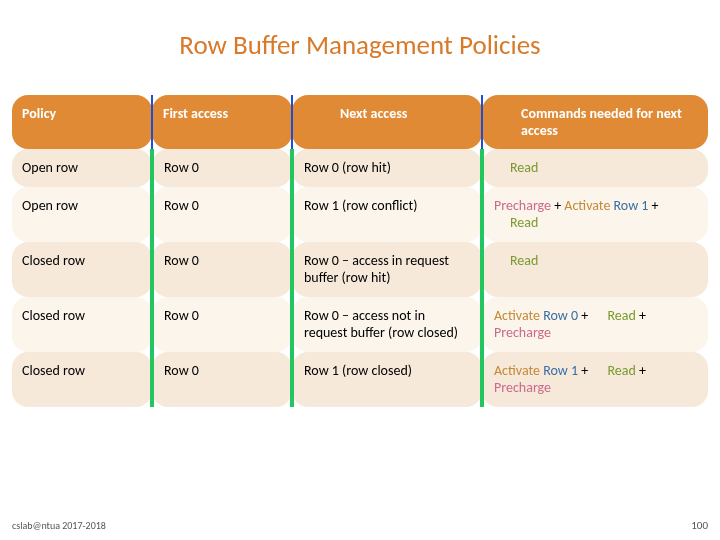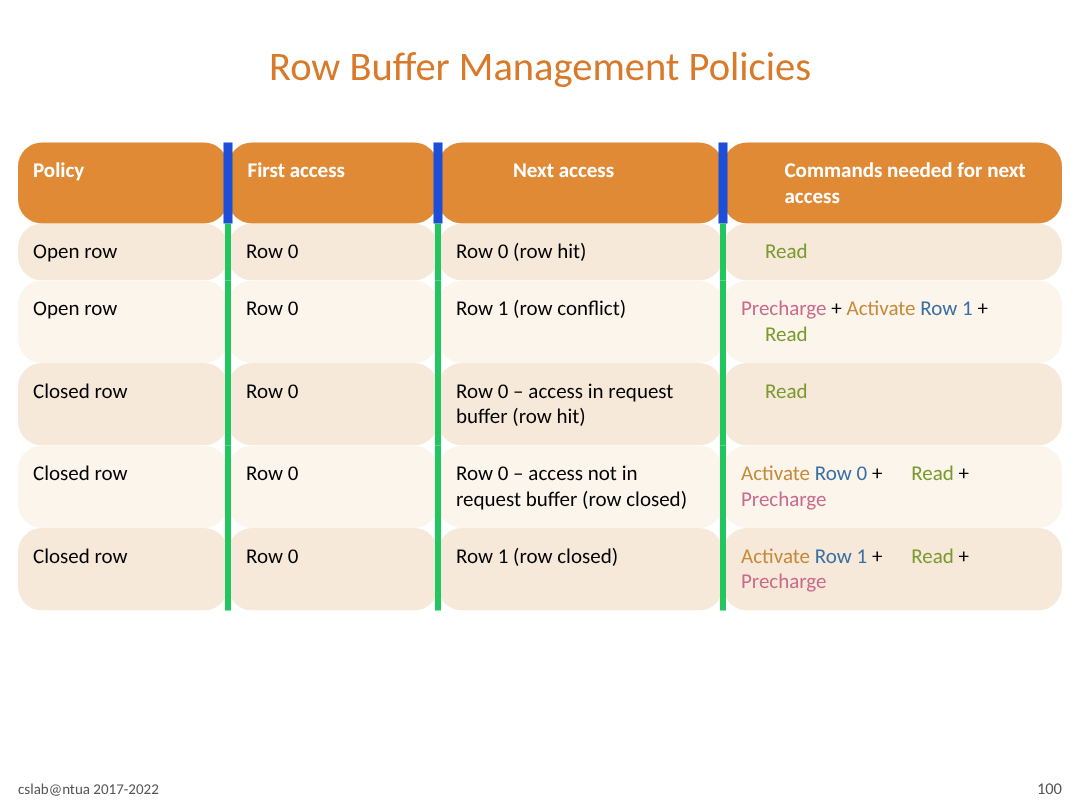--- a/index.html
+++ b/index.html
@@ -1,20 +1,20 @@
 <!DOCTYPE html>
 <html><head>
 <meta charset="utf-8">
 <style>
   * { box-sizing: border-box; margin: 0; padding: 0; border-radius: 16px; }
   html, body { width: 720px; height: 540px; font-family: Calibri, Tahoma, Arial, sans-serif; background: #fff; color: #000; }
   .slide { width: 720px; height: 540px; position: relative; padding: 28px 12px 0 12px; }
   .title { color: #d87a2a; font-size: 27px; font-weight: 400; text-align: center; margin-bottom: 34px; font-family: "Trebuchet MS", Calibri, sans-serif; }
   table { width: 696px; border-collapse: collapse; font-size: 14px; }
-  th { background: #e08a35; color: #fff; text-align: left; font-weight: 700; padding: 10px 10px 10px 10px; vertical-align: top; border-right: 6px solid #1d4ed8; }
+  th { background: #e08a35; color: #fff; text-align: left; font-weight: 700; padding: 10px 10px 10px 10px; vertical-align: top; border-right: 2px solid #1d4ed8; }
   th:last-child { border-right: none; padding-left: 38px; }
   td { padding: 10px 10px; vertical-align: top; border-right: 4px solid #22c55e; line-height: 1.25; }
   td:last-child { border-right: none; }
   tbody tr:nth-child(odd) { background: #f6e9d9; }
   tbody tr:nth-child(even) { background: #fbf5ec; }
   .col-policy   { width: 140px; }
   .col-first    { width: 140px; }
   .col-next     { width: 190px; padding-left: 47px; }
   .col-cmds     { width: 226px; }
   .footer { position: absolute; bottom: 8px; left: 12px; font-size: 10px; color: #555; }
@@ -66,15 +66,15 @@
         </tr>
         <tr>
           <td>Closed row</td>
           <td>Row 0</td>
           <td>Row 1 (row closed)</td>
           <td><span class="hl-activate">Activate</span><span> </span><span class="hl-row">Row 1</span><span> + </span><span class="hl-read">Read</span><span> + </span><span class="hl-precharge">Precharge</span></td>
         </tr>
       </tbody>
   </table>
 
-  <div class="footer">cslab@ntua 2017-2022</div>
+  <div class="footer">cslab@ntua 2017-2018</div>
   <div class="pagenum">100</div>
 </div>
 
 </body></html>

